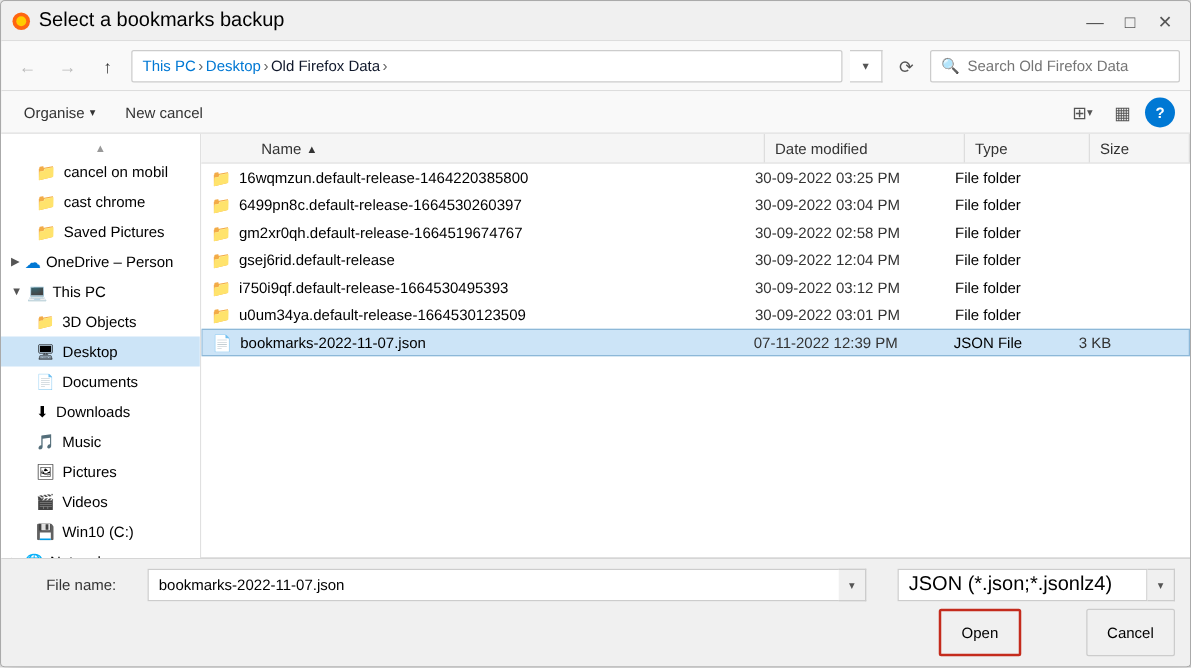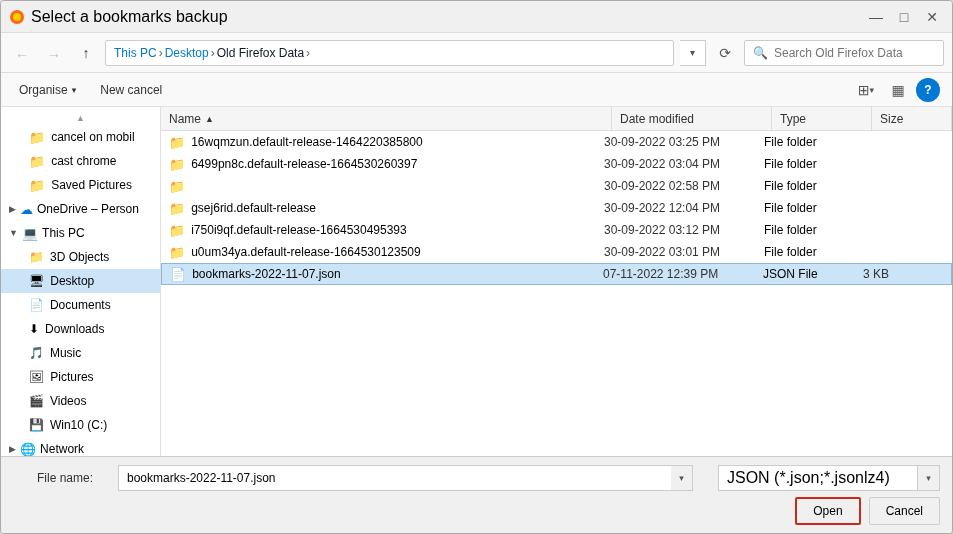--- a/index.html
+++ b/index.html
@@ -259,21 +259,21 @@
     }
     .col-header {
       padding: 0 8px;
       height: 100%;
       display: flex;
       align-items: center;
       border-right: 1px solid #ddd;
       cursor: pointer;
       user-select: none;
     }
-    .col-name { flex: 1; }
+    .col-name { flex: 1; margin-left: 40px; }
     .col-date { width: 160px; }
     .col-type { width: 100px; }
     .col-size { width: 80px; }
     .sort-arrow { margin-left: 4px; font-size: 9px; }
 
     .file-list {
       flex: 1;
       overflow-y: auto;
       background: #fff;
     }
@@ -374,28 +374,29 @@
       font-size: 9px;
       color: #555;
     }
     .action-row {
       display: flex;
       align-items: center;
       justify-content: flex-end;
       gap: 8px;
     }
     .action-btn {
-      height: 28px;
+      height: 38px;
       padding: 0 16px;
       font-size: 12px;
       cursor: pointer;
       border-radius: 2px;
       border: 1px solid #ccc;
       background: #f0f0f0;
       color: #000;
+      margin-left: 44px;
     }
     .action-btn.primary {
       background: #f0f0f0;
       border: 2px solid #c42b1c;
       font-weight: 500;
     }
 
     
     ::-webkit-scrollbar { width: 8px; height: 8px; }
     ::-webkit-scrollbar-track { background: #f1f1f1; }
@@ -566,20 +567,21 @@
         <span style="color:#e6a817; font-size:13px;">📁</span>
         <span>6499pn8c.default-release-1664530260397</span>
       </div>
       <div class="file-date">30-09-2022 03:04 PM</div>
       <div class="file-type">File folder</div>
       <div class="file-size"></div>
     </div>
           <div class="file-row">
       <div class="file-name">
         <span style="color:#e6a817; font-size:13px;">📁</span>
+        <span>gm2xr0qh.default-release-1664519674767</span>
       </div>
       <div class="file-date">30-09-2022 02:58 PM</div>
       <div class="file-type">File folder</div>
       <div class="file-size"></div>
     </div>
           <div class="file-row">
       <div class="file-name">
         <span style="color:#e6a817; font-size:13px;">📁</span>
         <span>gsej6rid.default-release</span>
       </div>

